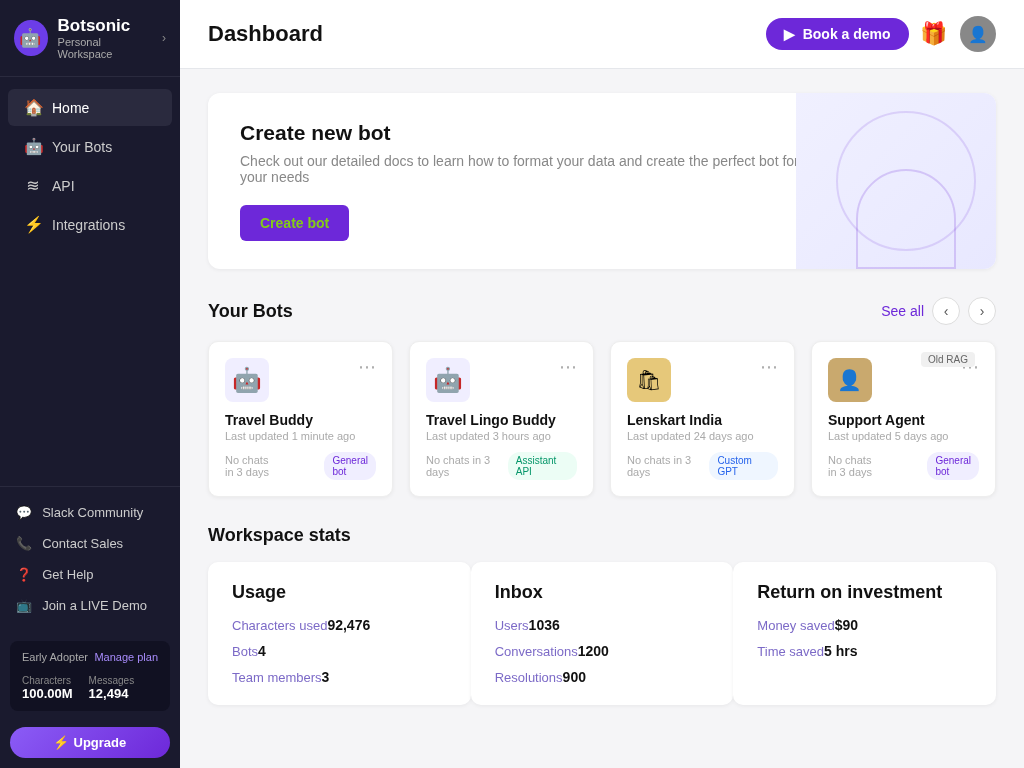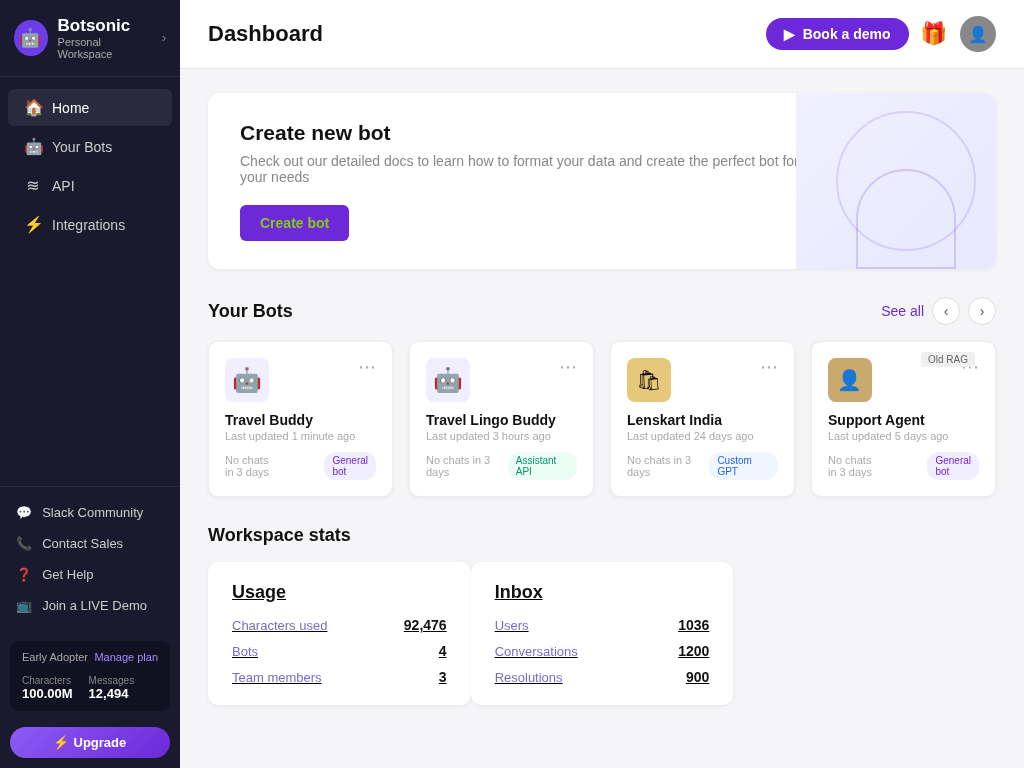--- a/index.html
+++ b/index.html
@@ -70,24 +70,24 @@
     .bot-name { font-size: 14px; font-weight: 600; color: #111; margin-bottom: 2px; }
     .bot-updated { font-size: 11px; color: #aaa; margin-bottom: 10px; }
     .bot-footer { display: flex; align-items: center; justify-content: space-between; }
     .bot-chats { font-size: 11px; color: #aaa; }
     .bot-type-badge { font-size: 10px; padding: 3px 8px; border-radius: 12px; }
     .badge-general { background: #f0eeff; color: #6d28d9; margin-left: 48px; }
     .badge-api { background: #ecfdf5; color: #059669; }
     .badge-custom { background: #eff6ff; color: #2563eb; }
 
     
-    .stats-grid { display: grid; grid-template-columns: repeat(3, 1fr); gap: 0; text-decoration: underline; }
+    .stats-grid { display: grid; grid-template-columns: repeat(3, 1fr); gap: 0; }
     .stat-card { background: white; border-radius: 10px; padding: 20px 24px; box-shadow: 0 1px 4px rgba(0,0,0,0.06); }
     .stat-card-title { font-size: 18px; font-weight: 700; color: #111; margin-bottom: 14px; }
-    .stat-row { display: flex; justify-content: space-between; align-items: center; margin-bottom: 10px; }
+    .stat-row { display: flex; align-items: center; margin-bottom: 10px; }
     .stat-row:last-child { margin-bottom: 0; }
     .stat-label { font-size: 13px; color: #7c6ac7; }
     .stat-value { font-size: 14px; font-weight: 600; color: #111; }
 
     .workspace-section-title { font-size: 18px; font-weight: 700; color: #111; margin-bottom: 16px; }
   </style>
 </head>
 <body>
 
 <aside class="sidebar">
@@ -279,16 +279,27 @@
           <div class="stat-row">
             <span class="stat-label">Conversations</span>
             <span class="stat-value">1200</span>
           </div>
           <div class="stat-row">
             <span class="stat-label">Resolutions</span>
             <span class="stat-value">900</span>
           </div>
         </div>
 
+        <div class="stat-card">
+          <div class="stat-card-title">Return on investment</div>
+          <div class="stat-row">
+            <span class="stat-label">Money saved</span>
+            <span class="stat-value">$90</span>
+          </div>
+          <div class="stat-row">
+            <span class="stat-label">Time saved</span>
+            <span class="stat-value">5 hrs</span>
+          </div>
+        </div>
       </div>
     </div>
   </div>
 </main>
 
 </body></html>

